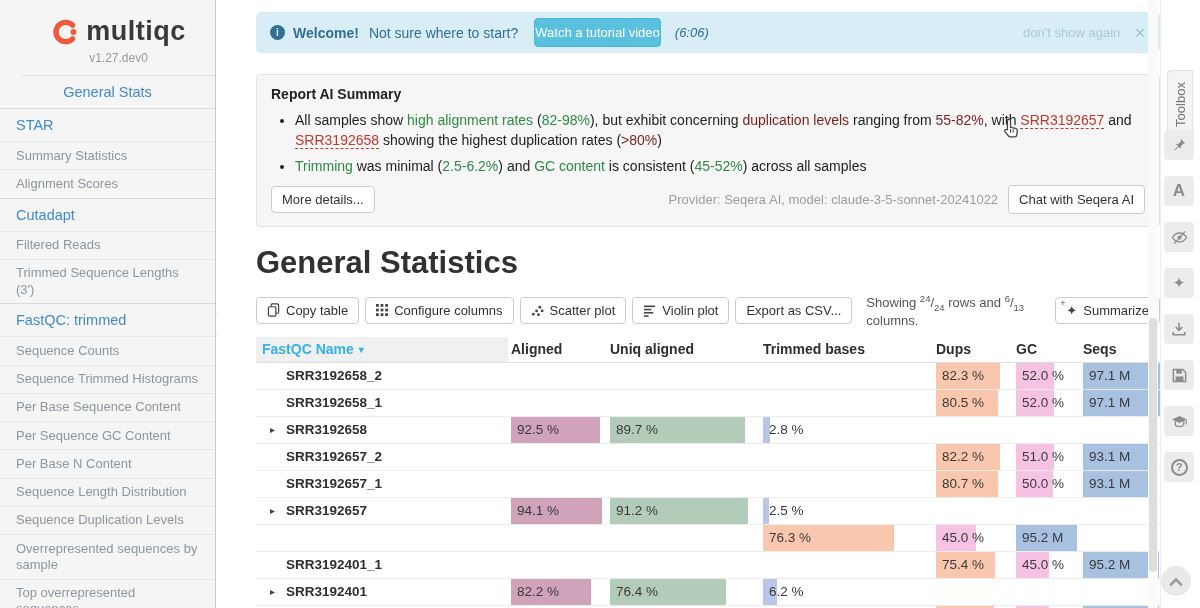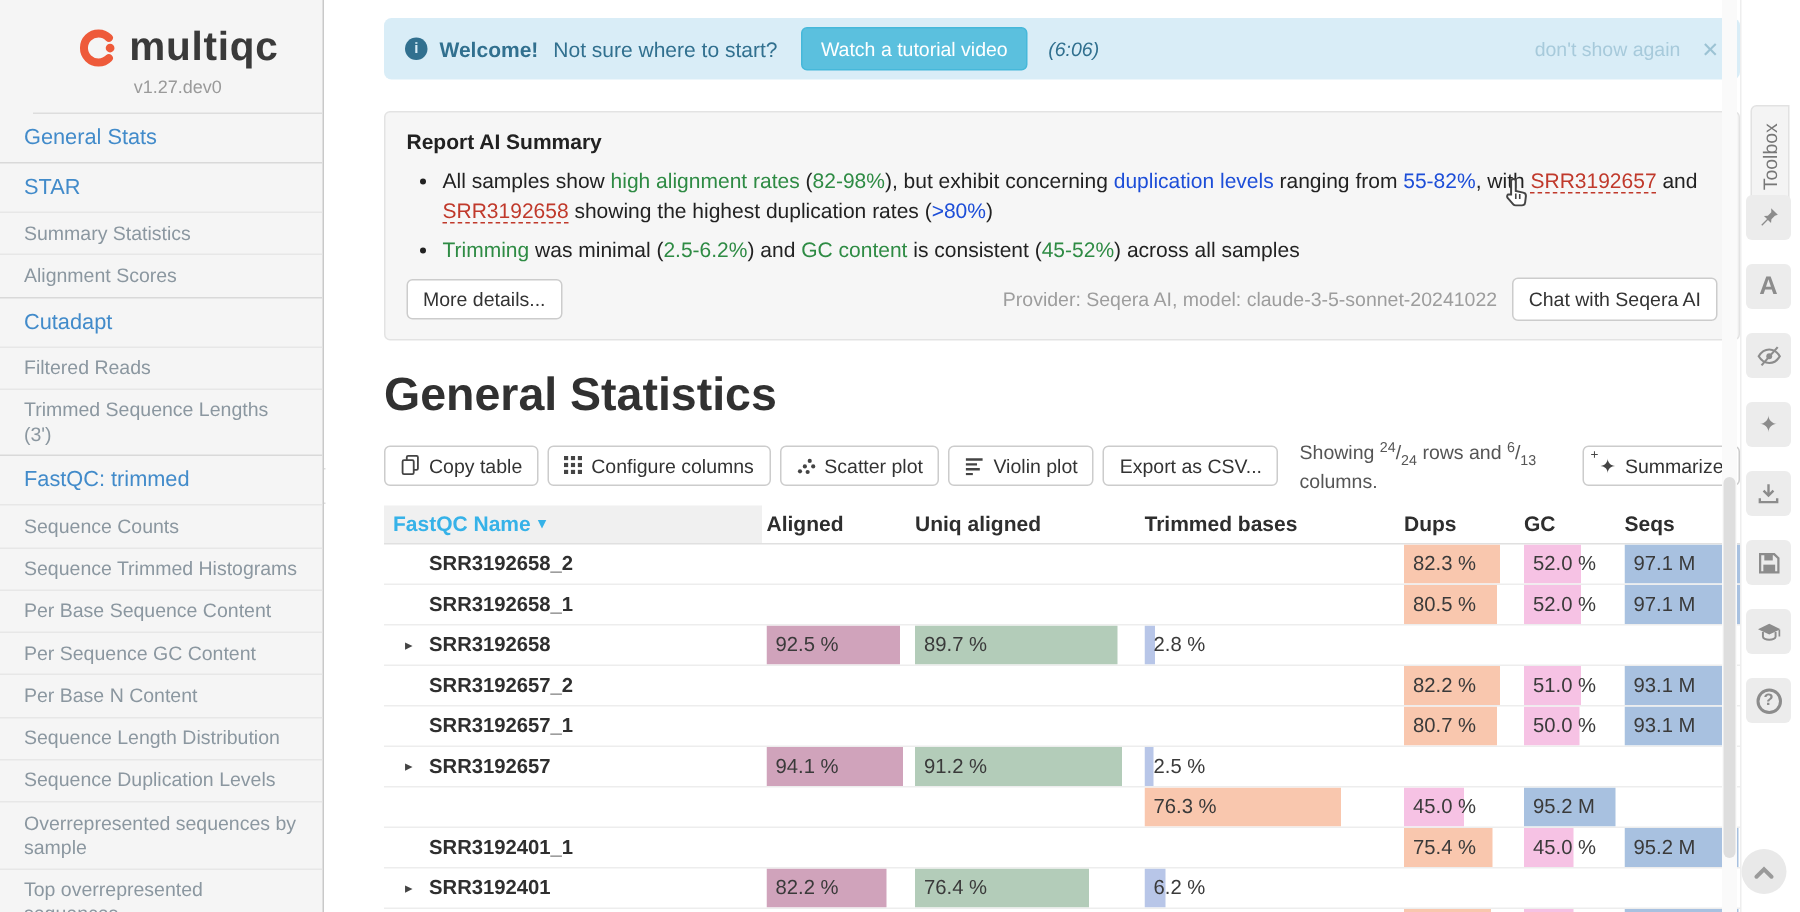--- a/index.html
+++ b/index.html
@@ -9,50 +9,50 @@
   
   .sidebar { position:absolute; left:0; top:0; width:216px; height:608px;
     background:#f5f5f5; border-right:1px solid #c9c9c9; overflow:hidden; }
   .logo-block { text-align:center; padding:16px 8px 10px; border-bottom:1px solid #ddd;margin-left:22px; }
   .logo-row { display:flex; align-items:center; justify-content:center; gap:7px; cursor:pointer; }
   .logo-text { font-size:27px; font-weight:600; color:#3a3a3a; letter-spacing:0.5px; }
   .version { font-size:12px; color:#9a9a9a; margin-top:4px; }
   .nav-item { cursor:pointer; }
   .nav-section { font-size:14.5px; color:#428bca; padding:8px 16px; border-top:1px solid #d9d9d9; }
   .nav-item.sub { font-size:13px; color:#8b97a0; padding:5.5px 16px; border-top:1px solid #e7e7e7; line-height:1.25; }
-  .nav-item:first-child { border-top:none; }
+  .nav-item:first-child { border-top:none;text-align:center; }
   .collapse-handle { position:absolute; left:216px; top:312px; width:14px; height:24px;
     background:#fff; border:1px solid #ddd; border-left:none; border-radius:0 3px 3px 0;
     color:#aaa; font-size:9px; display:flex; align-items:center; justify-content:center; cursor:pointer; }
 
   
   .main { position:absolute; left:217px; top:0; width:943px; height:608px; background:#fff; }
   .content { width:904px; margin-left:39px; }
 
   
   .banner { margin-top:12px; height:41px; background:#d9edf7; border-radius:5px;
     display:flex; align-items:center; padding:0 14px; color:#31708f; font-size:14px; gap:8px; }
   .info-icon { width:15px; height:15px; border-radius:50%; background:#31708f; color:#d9edf7;
     font-size:10px; font-weight:bold; display:inline-flex; align-items:center; justify-content:center; flex:0 0 auto; }
   .banner b { margin-right:2px; }
   .tutorial-btn { background:#5bc0de; color:#fff; border:1px solid #46b8da; border-radius:4px;
-    font-size:13px; padding:6px 12px; margin-left:8px; cursor:pointer; font-family:inherit; }
+    font-size:13px; padding:6px 0; margin-left:8px; cursor:pointer; font-family:inherit; }
   .duration { font-style:italic; font-size:13px; margin-left:6px;text-align:right; }
   .banner-right { margin-left:auto; display:flex; align-items:flex-start; gap:14px; }
   .dismiss { color:#a7cadb; font-size:13px; cursor:pointer; }
   .banner-close { color:#9cc3d4; font-size:14px; cursor:pointer; }
 
   
   .ai-box { margin-top:21px; background:#f6f6f6; border:1px solid #e3e3e3; border-radius:4px;
     padding:11px 14px 12px; }
   .ai-title { font-size:14px; font-weight:bold; color:#222; }
   .ai-bullets { margin:8px 0 0 24px; font-size:14px; color:#222; }
   .ai-bullets li { margin-bottom:5px; line-height:1.45; }
   .seg-green { color:#2e8b44; }
-  .seg-red { color:#1d4ed8; }
+  .seg-red { color:#7f1d1d; }
   .seg-link { color:#c0392b; border-bottom:1px dashed #c0392b; cursor:pointer; }
   .ai-footer { display:flex; align-items:center; margin-top:9px; }
   .more-btn { background:#fff; border:1px solid #ccc; border-radius:4px; padding:5px 10px;
     font-size:13px; color:#333; cursor:pointer; font-family:inherit; }
   .provider { margin-left:auto; font-size:13px; color:#9d9d9d; }
   .chat-btn { background:#fff; border:1px solid #ccc; border-radius:4px; padding:6px 10px;
     font-size:13px; color:#333; margin-left:10px; cursor:pointer; font-family:inherit; }
 
   
   h1.gs-heading { margin-top:18px; font-size:31px; font-weight:600; color:#313131; }

